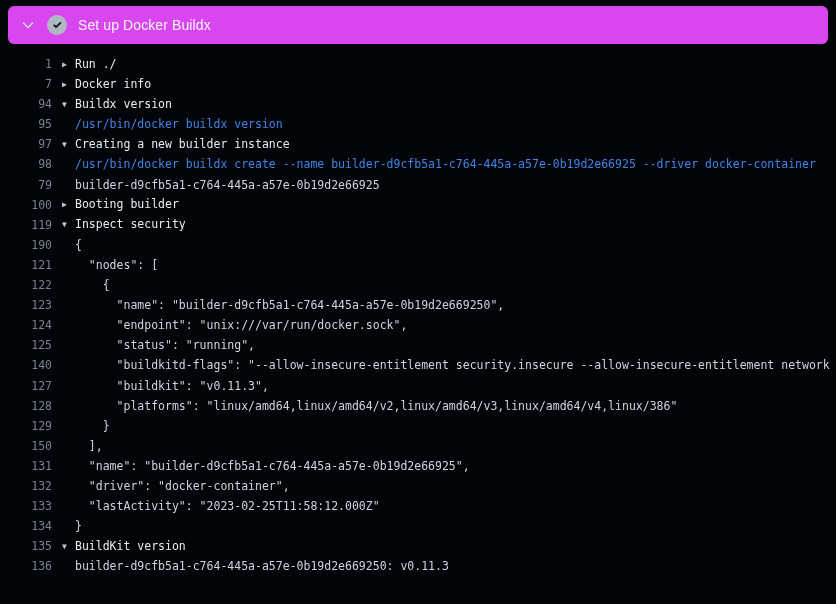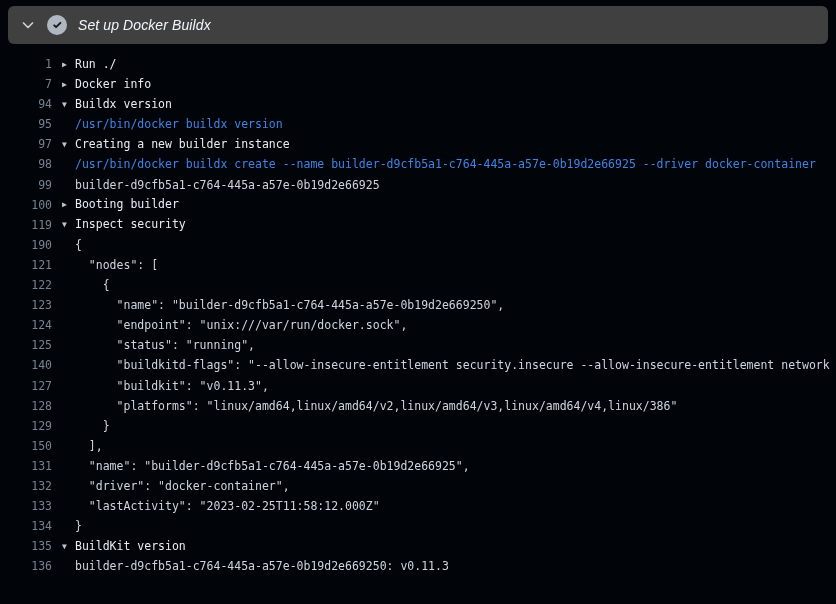--- a/index.html
+++ b/index.html
@@ -4,28 +4,27 @@
 <style>
   * { margin: 0; padding: 0; box-sizing: border-box; }
   html, body { background: #010409; }
   body {
     width: 836px; height: 604px; overflow: hidden;
     font-family: "DejaVu Sans Mono", "Liberation Mono", monospace;
   }
   .step-header {
     margin: 6px 8px 0 8px;
     height: 38px;
-    background: #404040;
+    background: #d946ef;
     border-radius: 6px;
     display: flex;
     align-items: center;
     padding: 0 12px;
     gap: 11px;
     cursor: pointer;
-    font-style: italic;
   }
   .step-header .chev { display: flex; align-items: center; }
   .step-header .status { display: flex; align-items: center; }
   .step-title {
     font-family: "Liberation Sans", "DejaVu Sans", sans-serif;
     font-size: 14px;
     font-weight: 500;
     color: #f0f6fc;
     letter-spacing: 0.1px;
   }
@@ -101,21 +100,21 @@
     </div>
     <div class="line">
       <span class="ln">97</span>
       <span class="lc group"><span class="arrow">▼</span><span>Creating a new builder instance</span></span>
     </div>
     <div class="line">
       <span class="ln">98</span>
       <span class="lc command">/usr/bin/docker buildx create --name builder-d9cfb5a1-c764-445a-a57e-0b19d2e66925 --driver docker-container</span>
     </div>
     <div class="line">
-      <span class="ln">99</span>
+      <span class="ln">79</span>
       <span class="lc output">builder-d9cfb5a1-c764-445a-a57e-0b19d2e66925</span>
     </div>
     <div class="line">
       <span class="ln">100</span>
       <span class="lc group"><span class="arrow">▶</span><span>Booting builder</span></span>
     </div>
     <div class="line">
       <span class="ln">119</span>
       <span class="lc group"><span class="arrow">▼</span><span>Inspect security</span></span>
     </div>

